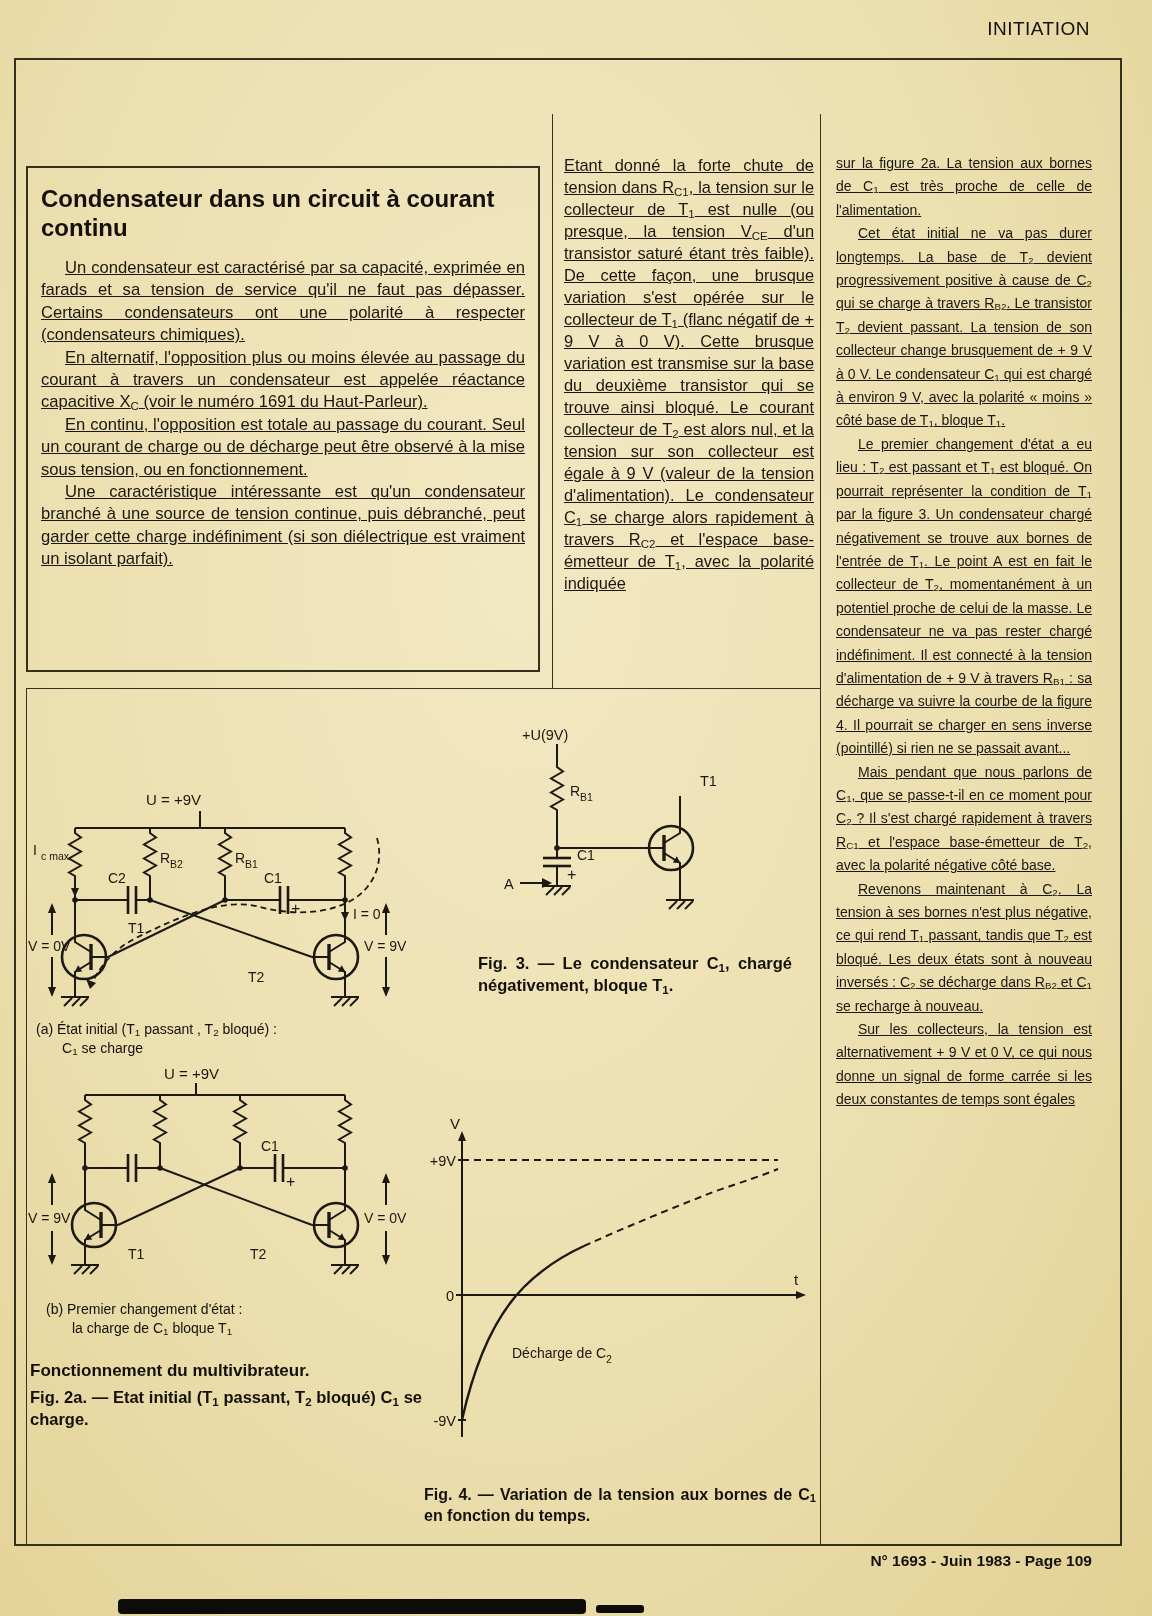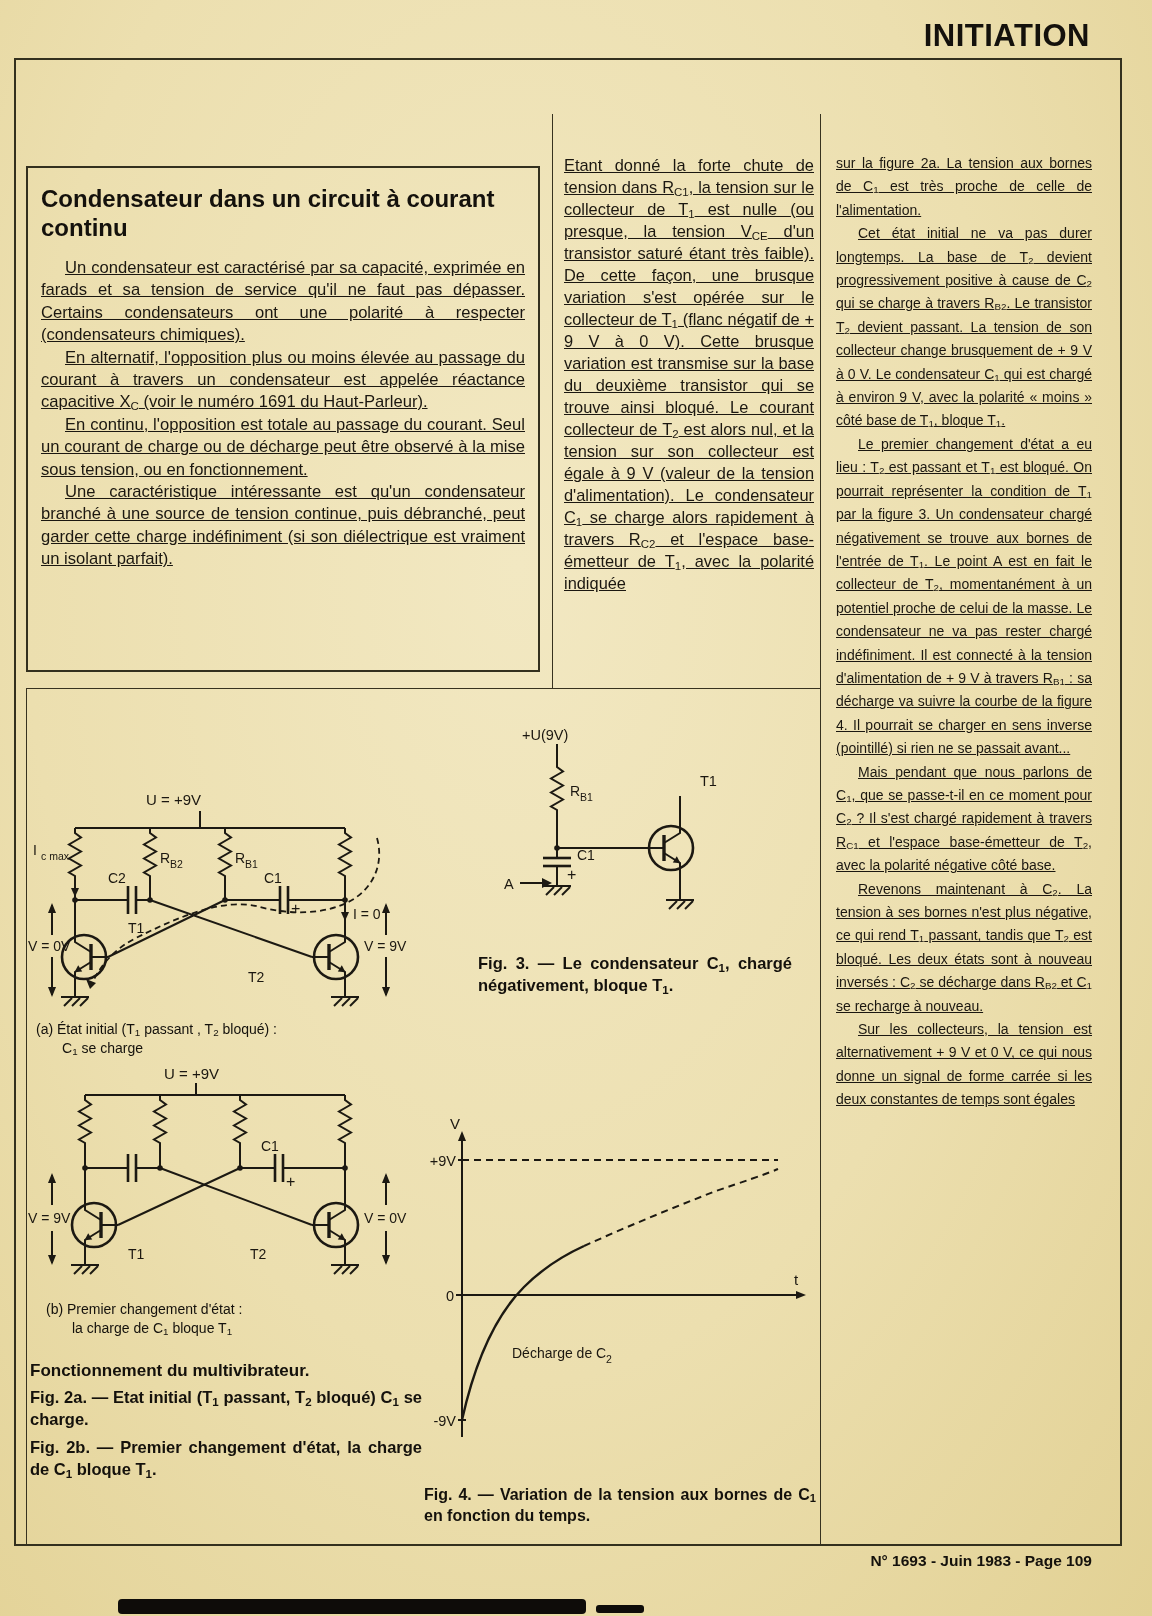--- a/index.html
+++ b/index.html
@@ -12,21 +12,21 @@
   #page {
     position:absolute; inset:0;
     background: radial-gradient(ellipse at 45% 35%, #f2e8c2 0%, #ecdfaf 55%, #e2d194 100%);
     color:#1b1710;
   }
   .abs { position:absolute; }
   .rule { position:absolute; background:#37321f; }
   #frame { position:absolute; border:2px solid #33301e; }
   #initiation {
     position:absolute; text-align:right;
-    font-size:31px; font-weight:bold; letter-spacing:0.5px; color:#14110c;
+    font-size:19px; font-weight:normal; letter-spacing:0.5px; color:#14110c;
   }
   #intro-box {
     position:absolute; border:2px solid #33301e;
     padding:16px 13px 0 13px; overflow:hidden;
   }
   #intro-box h1 {
     font-size:24px; line-height:29px; font-weight:bold; margin-bottom:15px; color:#14110c;
   }
   .jtext p {
     text-align:justify; hyphens:auto;text-decoration:underline; -webkit-hyphens:auto;
@@ -213,21 +213,20 @@
     </g>
   </svg>
 
   <div class="fig-note" style="left:46px; top:1300px; width:340px;">
     <div class="l1">(b) Premier changement d'état :</div>
     <div class="l2">la charge de C<sub>1</sub> bloque T<sub>1</sub></div>
   </div>
 
   <div class="bold-cap" id="fn-multivib" style="left:30px; top:1350px; width:392px;margin-top:10px;">Fonctionnement du multivibrateur.</div>
   <div class="bold-cap" style="left:30px; top:1386px; width:392px;">Fig. 2a. — Etat initial (T<sub>1</sub> passant, T<sub>2</sub> bloqué) C<sub>1</sub> se charge.</div>
-  <div class="bold-cap" style="left:30px; top:1436px; width:392px;">Fig. 2b. — Premier changement d'état, la charge de C<sub>1</sub> bloque T<sub>1</sub>.</div>
 
   <svg class="abs" style="left:470px; top:700px;" width="340" height="240" viewBox="0 0 340 240">
     <g fill="none" stroke="#1c1912" stroke-width="2">
       <path d="M87,44 V62 M87,115 V148 M87,148 H177 M87,148 V158 M87,166 V186 M210,122 V96 M210,174 V200"></path>
       <path d="M50,183 H74"></path>
     </g>
     <g>
       <use href="#res-v" transform="translate(87,62)"></use>
       <use href="#cap-v" transform="translate(87,158)"></use>
       <use href="#npn" transform="translate(201,148)"></use>

